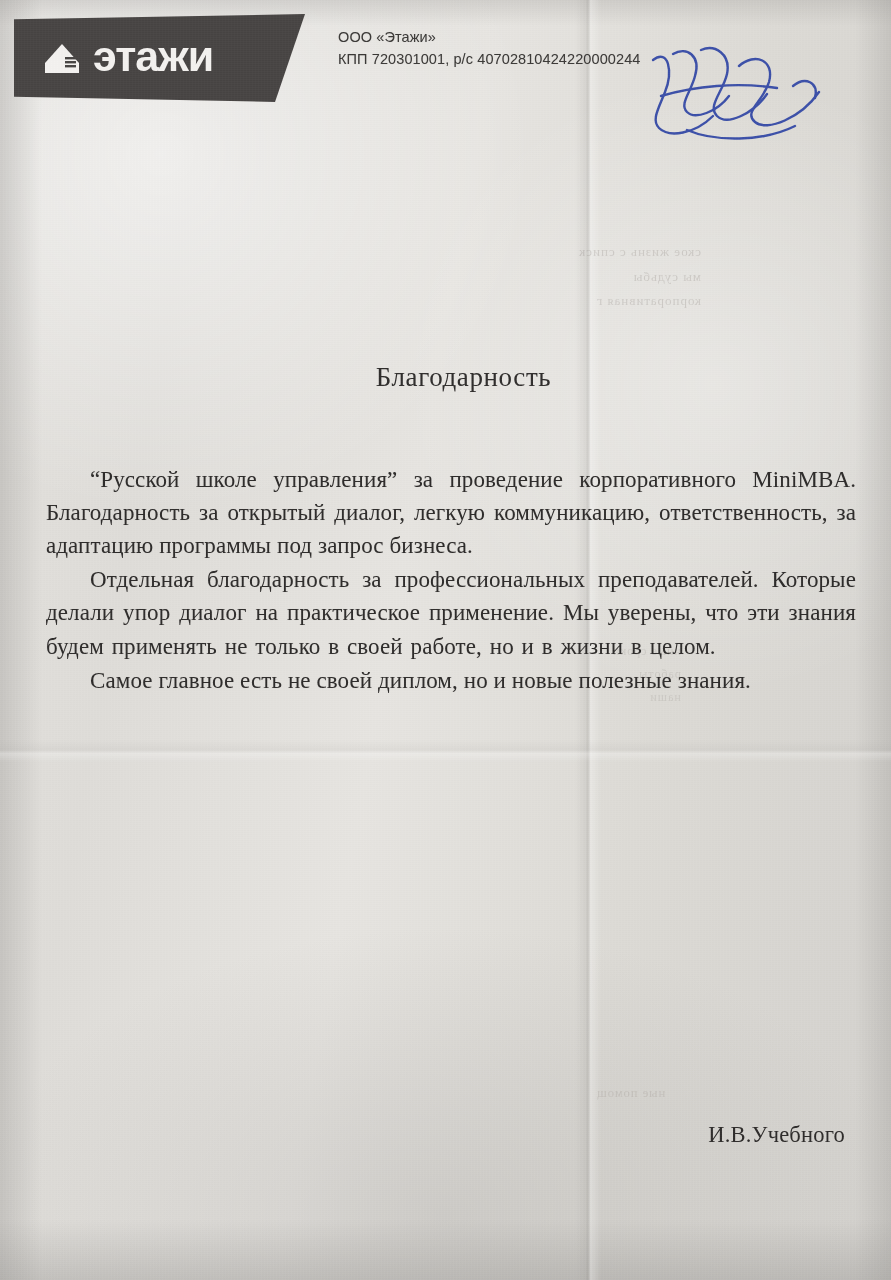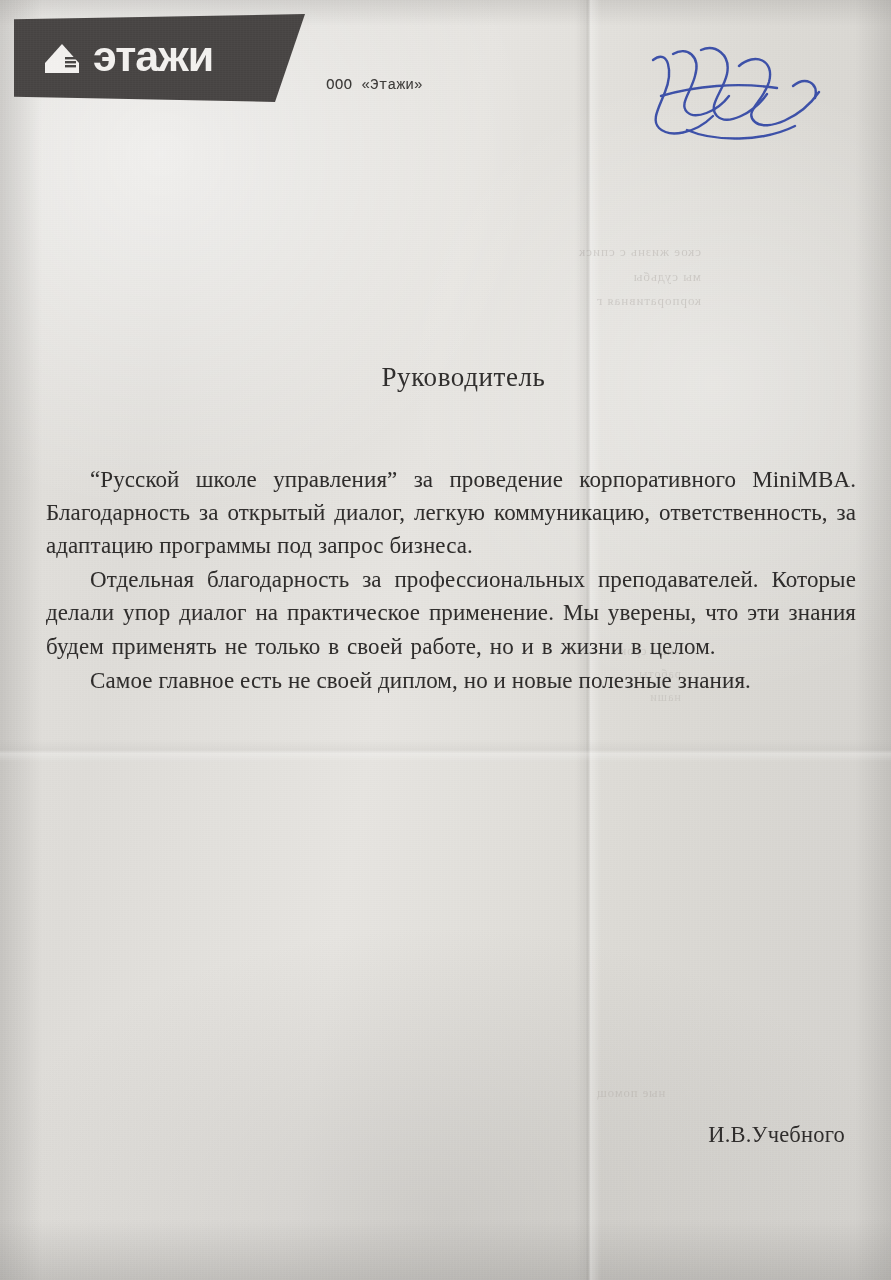--- a/index.html
+++ b/index.html
@@ -103,30 +103,29 @@
     font-weight: 700;
     font-size: 43px;
     letter-spacing: -1px;
     line-height: 1;
     margin-top: -3px;
   }
 
   
   #company-details {
     position: absolute;
-    left: 326px;
+    left: 338px;
     top: 26px;
     width: 420px;
-    font-family: Liberation Mono, monospace;
+    font-family: Liberation Sans, sans-serif;
     font-size: 14.5px;
     line-height: 1.55;
     color: #3a3836;
     letter-spacing: 0.1px;
     text-shadow: 0 0 1px rgba(90,88,86,0.18);
-    margin-top: 48px;
   }
 
   
   .bleed {
     position: absolute;
     color: rgba(120,110,105,0.22);
     font-family: "Liberation Serif", serif;
     letter-spacing: 1px;
     transform: scaleX(-1);
     pointer-events: none;
@@ -233,31 +232,32 @@
           <path d="M24 24 L35 24 L35 26.4 L24 26.4 Z" fill="#474443"></path>
           <path d="M24 28 L35 28 L35 30.4 L24 30.4 Z" fill="#474443"></path>
         </svg>
       </div>
       <div id="logo-text">этажи</div>
     </div>
   </div>
 
   <div id="company-details">
     <div>ООО «Этажи»</div>
+    <div>КПП 720301001, р/с 40702810424220000244</div>
   </div>
 
   <div class="bleed" id="bleed-1" style="white-space: pre-line;">ское  жизнь  с  списк
 мы  судьбы
 корпоративная г</div>
   <div class="bleed" id="bleed-2" style="white-space: pre-line;">нные  сроки
 работы
 наши</div>
   <div class="bleed" id="bleed-3">ные  помощ</div>
 
-  <div id="doc-title">Руководитель</div>
+  <div id="doc-title">Благодарность</div>
 
   <div id="letter-body">
     <p>“Русской школе управления” за проведение корпоративного MiniMBA. Благодарность за открытый диалог, легкую коммуникацию, ответственность, за адаптацию программы под запрос бизнеса.</p>
     <p class="p-wide">Отдельная благодарность за профессиональных преподавателей. Которые делали упор диалог на практическое применение. Мы уверены, что эти знания будем применять не только в своей работе, но и в жизни в целом.</p>
     <p>Самое главное есть не своей диплом, но и новые полезные знания.</p>
   </div>
 
   <div id="signature-row">
     <div id="signer-name">И.В.Учебного</div>
   </div>

